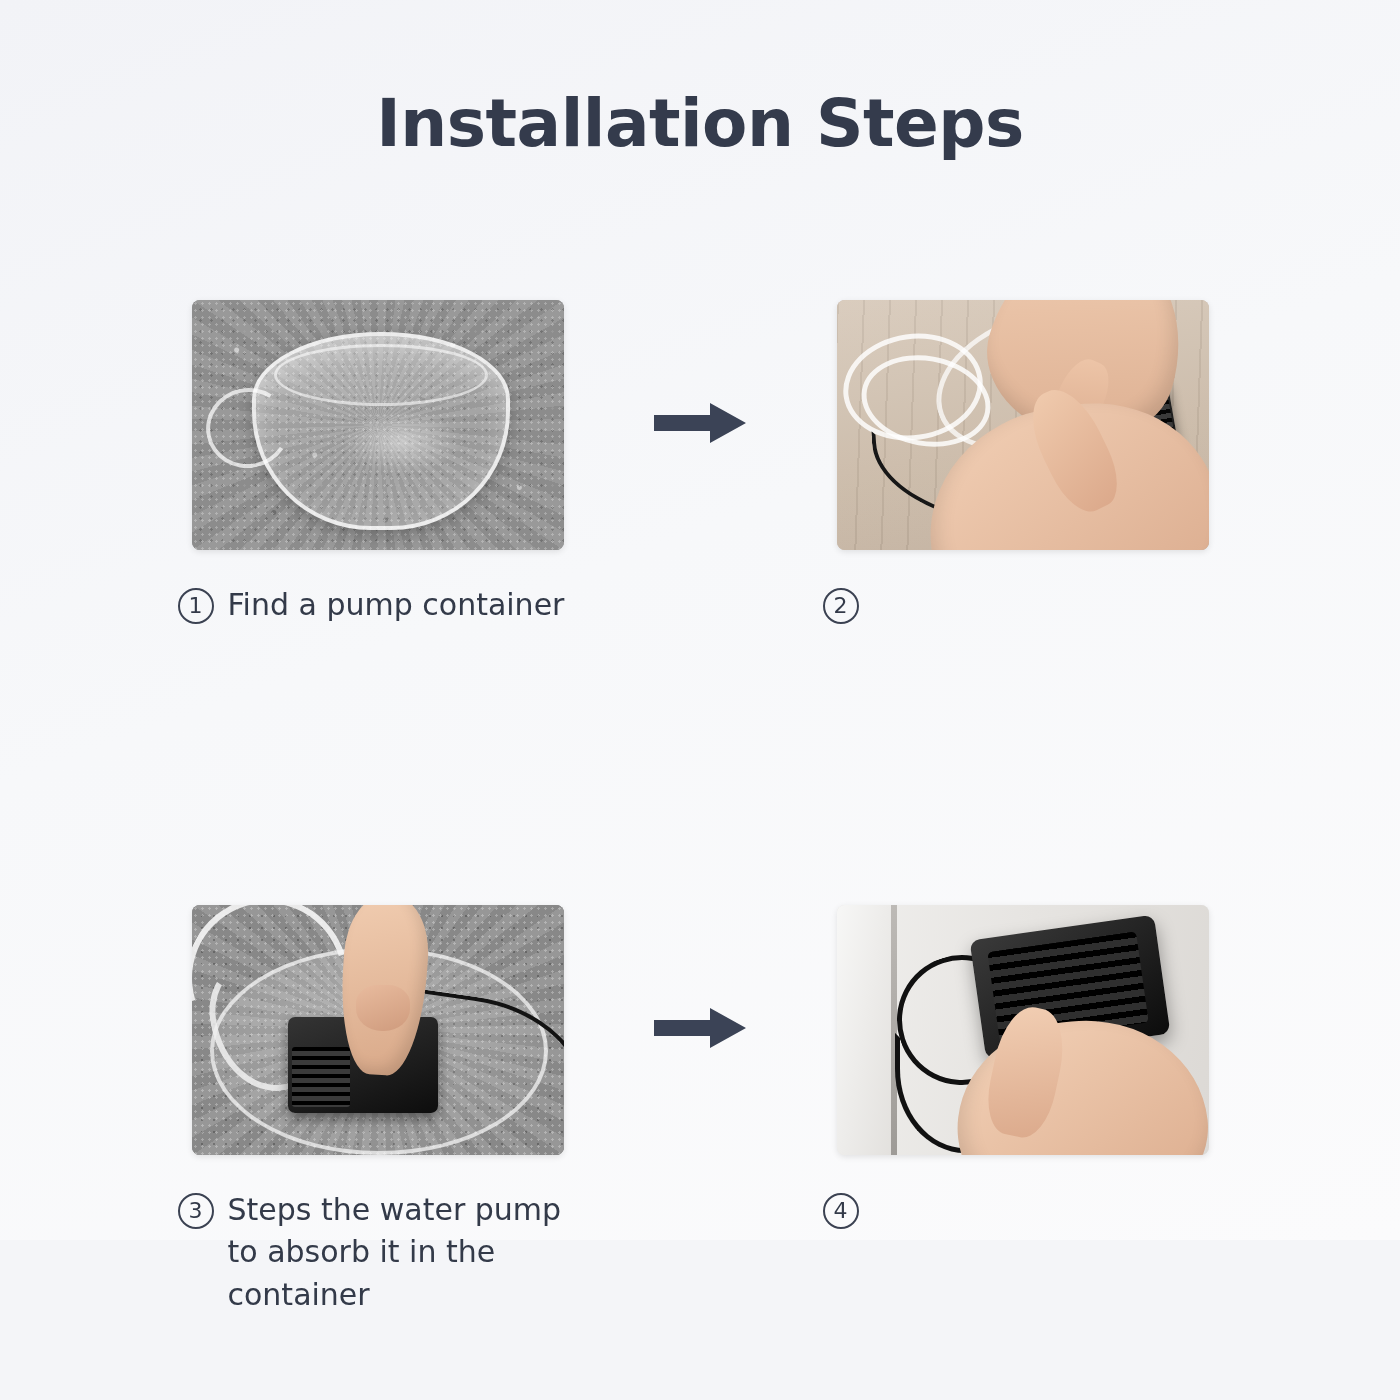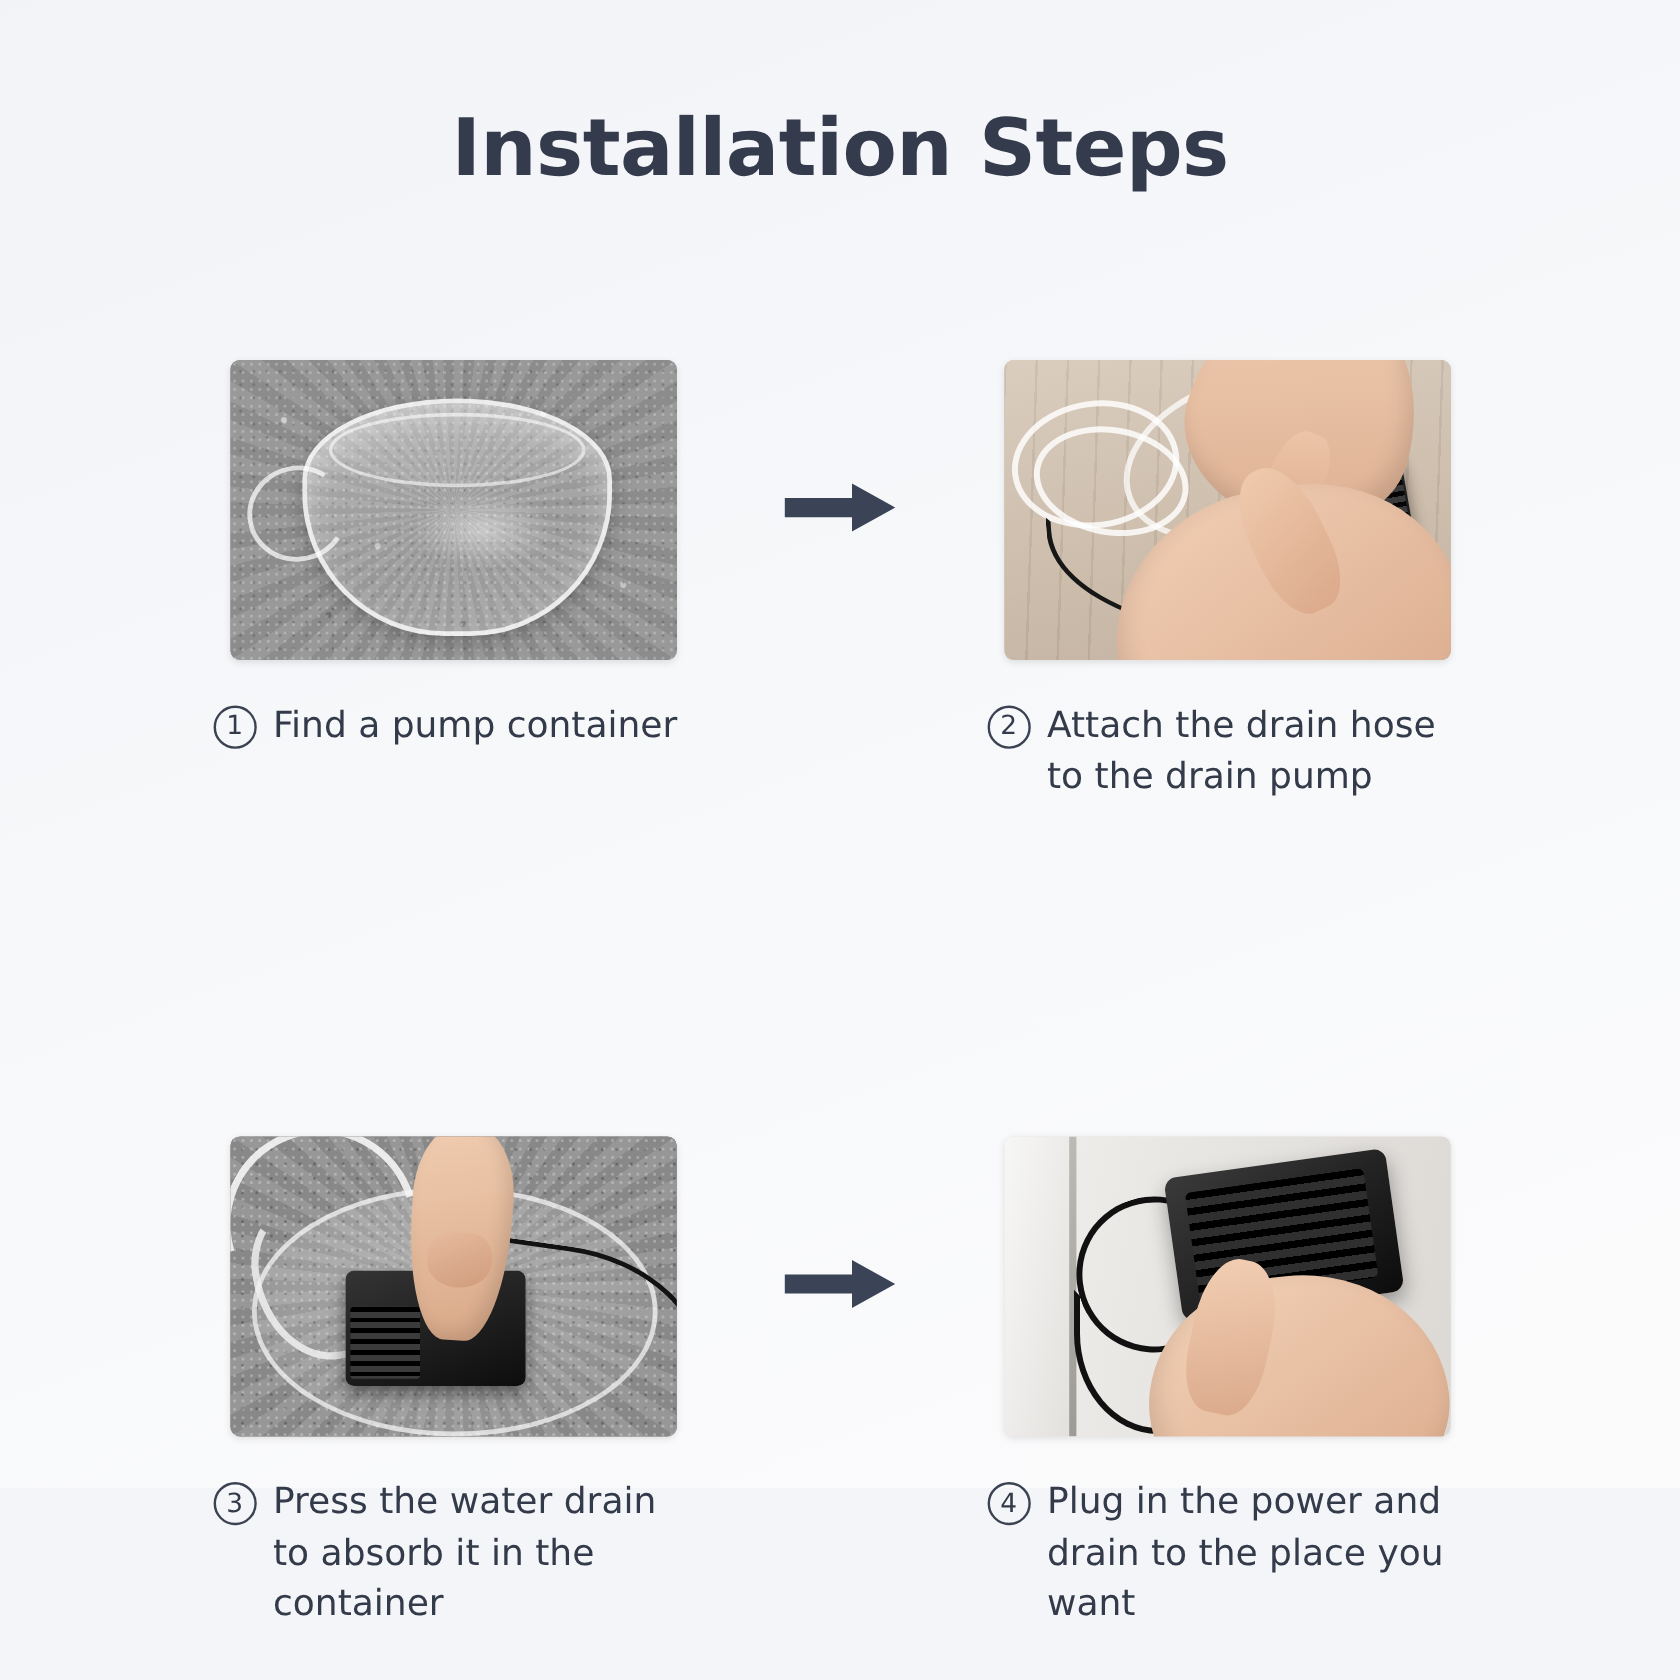--- a/index.html
+++ b/index.html
@@ -421,21 +421,20 @@
             <div class="pump-fins"></div>
           </div>
           <div class="nozzle"></div>
           <div class="hand-top"></div>
           <div class="finger-top"></div>
           <div class="hand-bottom"></div>
           <div class="thumb"></div>
         </div>
         <div class="caption">
           <span class="badge">2</span>
-          <span class="caption-text">Attach the drain hose to the drain pump</span>
         </div>
       </div>
 
     </div>
 
     <div class="row">
 
       <div class="cell left">
         <div class="photo p3">
           <div class="floor"></div>
@@ -445,21 +444,21 @@
           <div class="hose2"></div>
           <div class="cord"></div>
           <div class="pump">
             <div class="pump-fins"></div>
           </div>
           <div class="finger"></div>
           <div class="nail"></div>
         </div>
         <div class="caption">
           <span class="badge">3</span>
-          <span class="caption-text">Press the water drain to absorb it in the container</span>
+          <span class="caption-text">Steps the water pump to absorb it in the container</span>
         </div>
       </div>
 
       <svg class="arrow" viewBox="0 0 96 56">
         <path d="M2 20 H58 V8 L94 28 L58 48 V36 H2 Z" fill="#3b4356"></path>
       </svg>
 
       <div class="cell">
         <div class="photo p4">
           <div class="wall"></div>
@@ -468,20 +467,19 @@
           <div class="cord"></div>
           <div class="cord-tail"></div>
           <div class="pump">
             <div class="pump-fins"></div>
           </div>
           <div class="hand"></div>
           <div class="thumb"></div>
         </div>
         <div class="caption">
           <span class="badge">4</span>
-          <span class="caption-text">Plug in the power and drain to the place you want</span>
         </div>
       </div>
 
     </div>
 
   </div>
 </div>
 
 </body></html>

